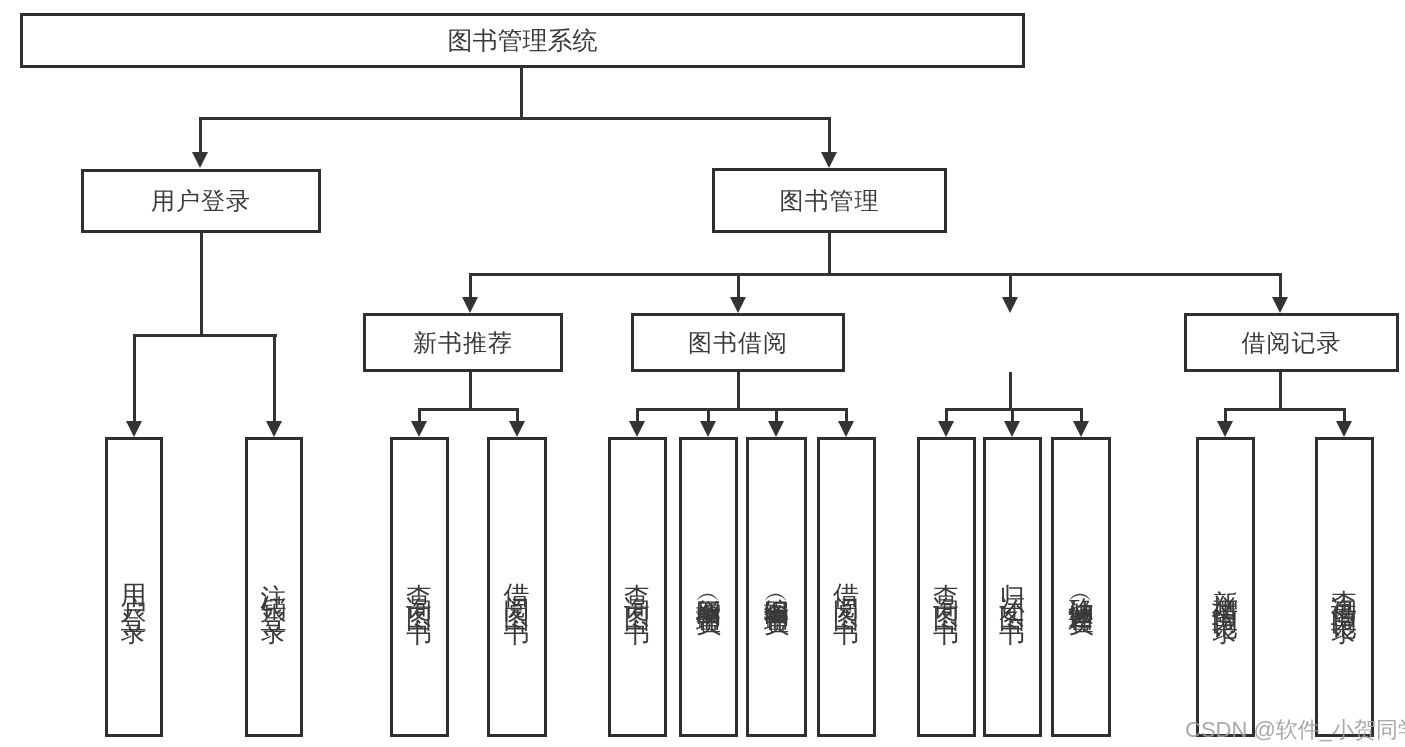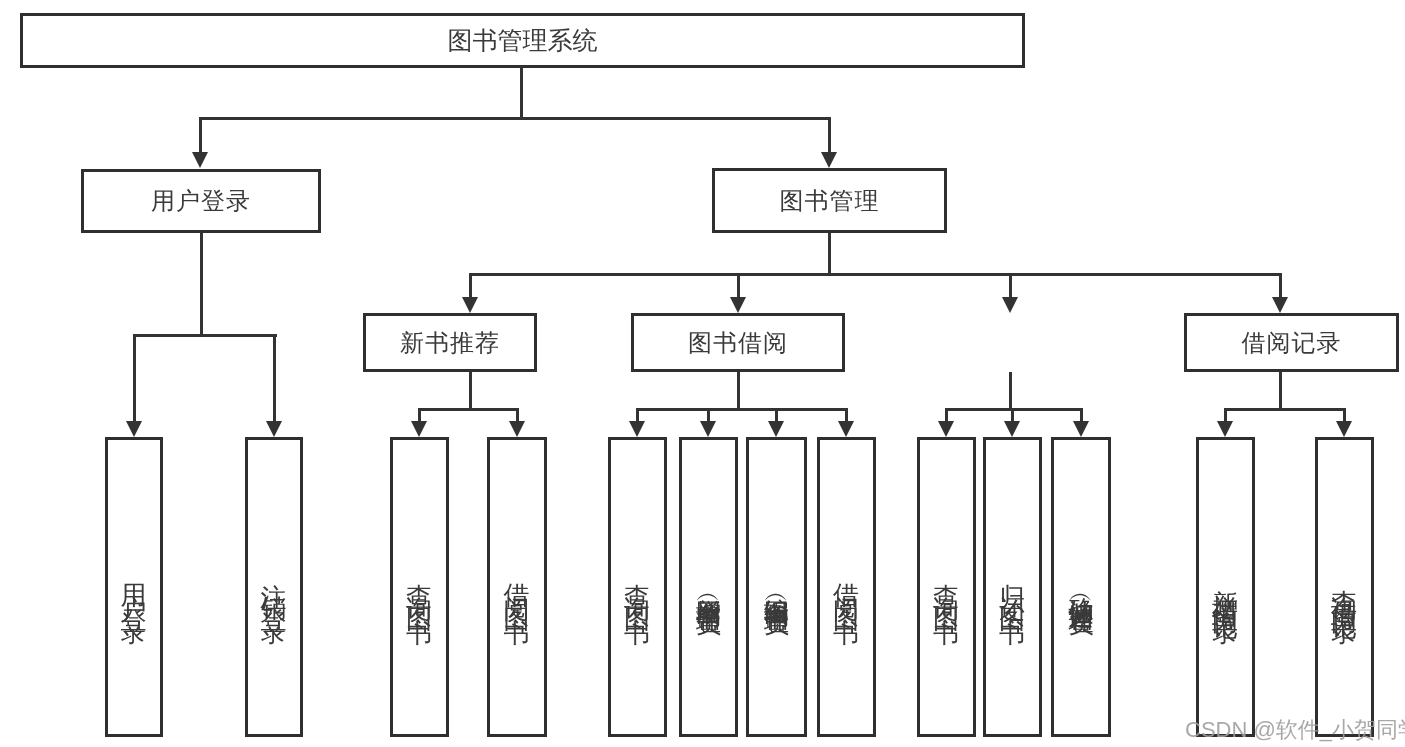--- a/index.html
+++ b/index.html
@@ -60,21 +60,21 @@
     <span class="root-label">图书管理系统</span>
   </div>
 
   <div class="box" style="left:81px;top:169px;width:240px;height:64px;">
     <span class="h-label">用户登录</span>
   </div>
   <div class="box" style="left:712px;top:168px;width:235px;height:65px;">
     <span class="h-label">图书管理</span>
   </div>
 
-  <div class="box" style="left:363px;top:313px;width:174px;height:59px;">
+  <div class="box" style="left:363px;top:313px;width:200px;height:59px;">
     <span class="h-label">新书推荐</span>
   </div>
   <div class="box" style="left:631px;top:313px;width:214px;height:59px;">
     <span class="h-label">图书借阅</span>
   </div>
   <div class="box" style="left:1172px;top:313px;width:215px;height:59px;margin-left:12px;">
     <span class="h-label">借阅记录</span>
   </div>
 
   <div class="box leaf sp-wide" style="left:105px;width:58px;">

